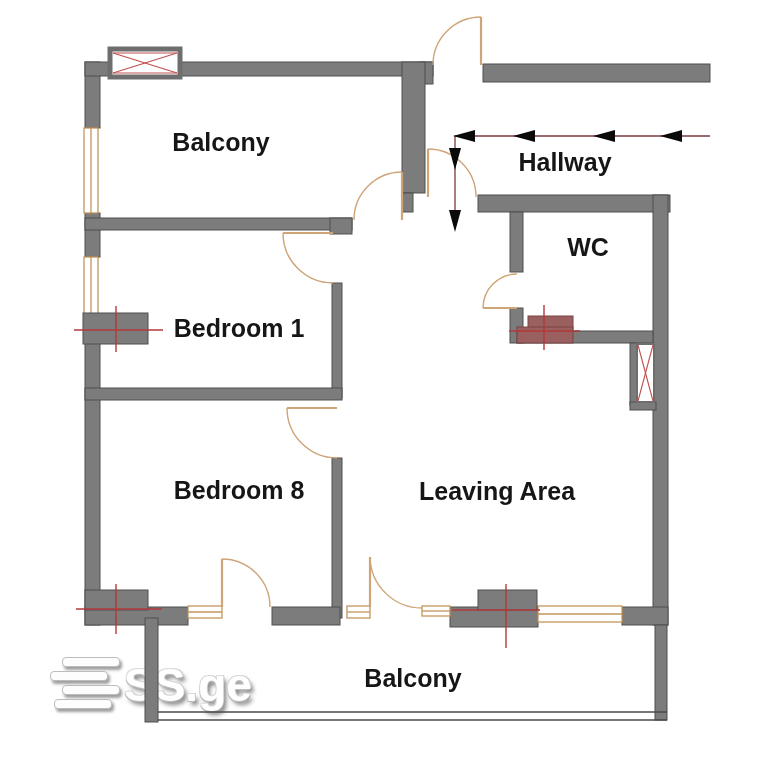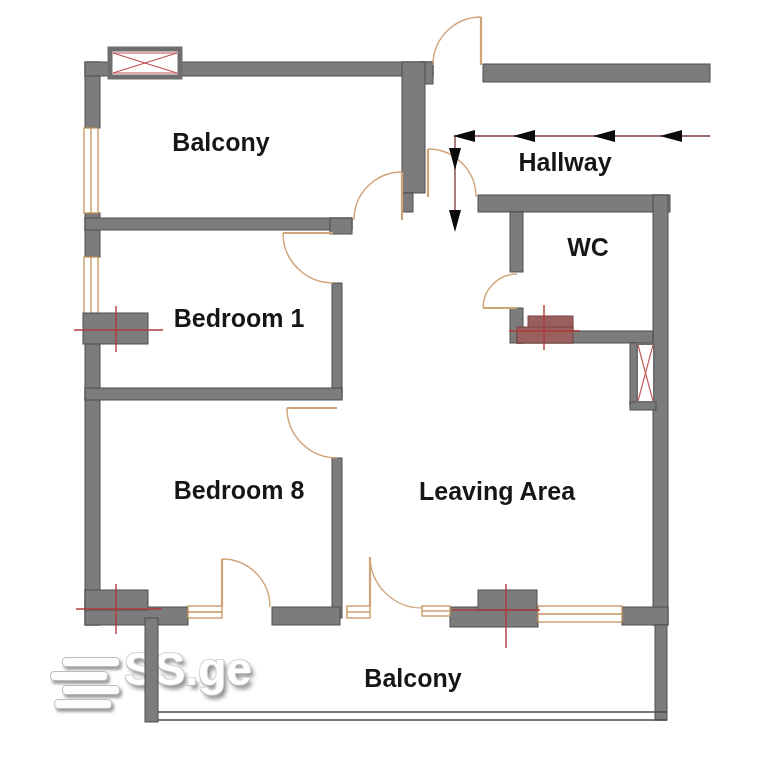--- a/index.html
+++ b/index.html
@@ -6,21 +6,21 @@
   #stage{position:relative;width:770px;height:765px;background:#ffffff;overflow:hidden;
          font-family:"Liberation Sans",sans-serif;}
   #plan-svg{position:absolute;left:0;top:0;z-index:2;}
   .room-label{position:absolute;transform:translate(-50%,-50%);z-index:3;
               font-weight:bold;font-size:25px;color:#161616;white-space:nowrap;
               font-family:"Liberation Sans",sans-serif;}
   
   .wm{position:absolute;left:0;top:0;width:770px;height:765px;z-index:1;}
   .wm-bar{position:absolute;height:8px;width:56px;border-radius:4px;background:#fdfdfd;
           border:1px solid #bcbcbc;box-shadow:2px 3px 3px rgba(125,125,125,.75);}
-  .wm-text{position:absolute;left:124px;top:642px;font-weight:bold;font-size:46px;
+  .wm-text{position:absolute;left:124px;top:658px;font-weight:bold;font-size:46px;
            letter-spacing:0;color:#ffffff;font-family:"Liberation Sans",sans-serif;
            text-shadow:-1px -1px 0 #dcdcdc,1px -1px 0 #cfcfcf,-1px 1px 0 #bdbdbd,
                         1px 1px 0 #a8a8a8,3px 4px 4px rgba(110,110,110,.85);}
 </style>
 </head>
 <body>
 
 <div id="stage">
 
   <div class="wm">
@@ -175,17 +175,17 @@
         <polygon points="660,136 682,130 682,142"></polygon>
         <polygon points="455,170 449,148 461,148"></polygon>
         <polygon points="455,232 449,210 461,210"></polygon>
       </g>
     </g>
   </svg>
 
   <div class="room-label" style="left:221px;top:142px">Balcony</div>
   <div class="room-label" style="left:565px;top:162px">Hallway</div>
   <div class="room-label" style="left:588px;top:247px">WC</div>
-  <div class="room-label" style="left:239px;top:318px">Bedroom 1</div>
+  <div class="room-label" style="left:239px;top:328px">Bedroom 1</div>
   <div class="room-label" style="left:239px;top:490px">Bedroom 8</div>
   <div class="room-label" style="left:497px;top:491px">Leaving Area</div>
   <div class="room-label" style="left:413px;top:678px">Balcony</div>
 </div>
 
 </body></html>

